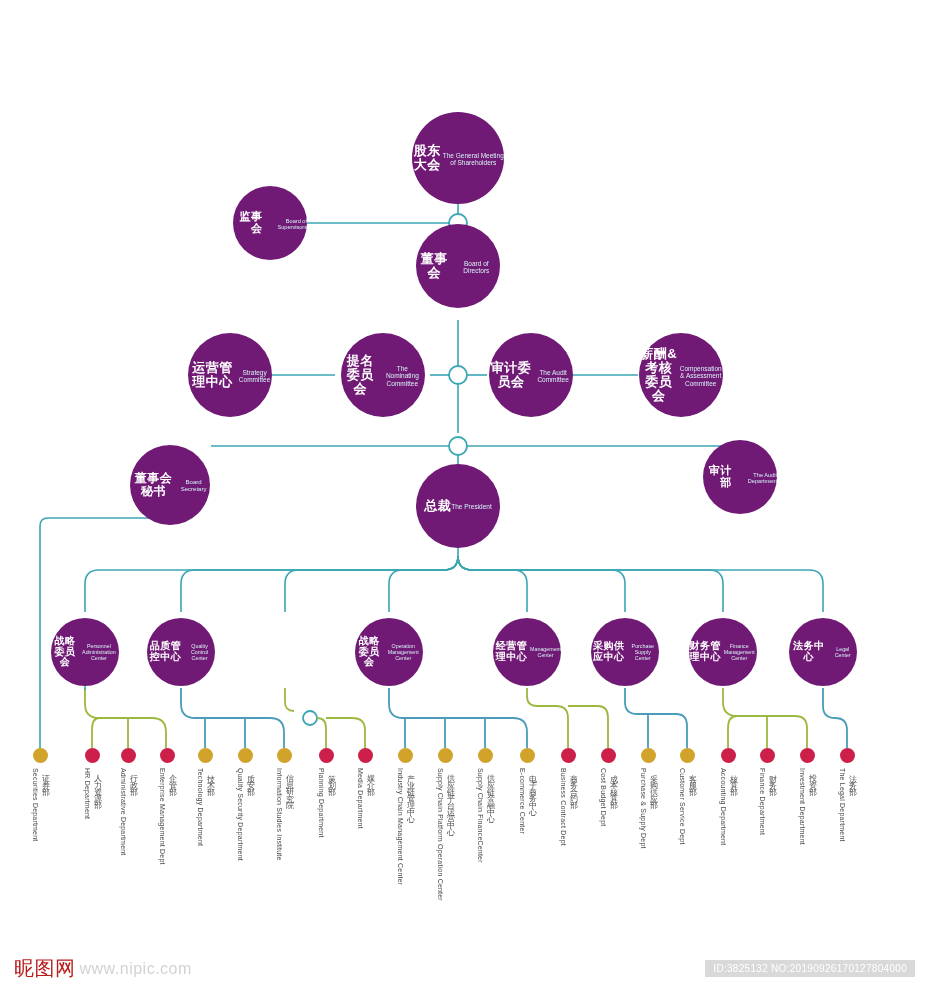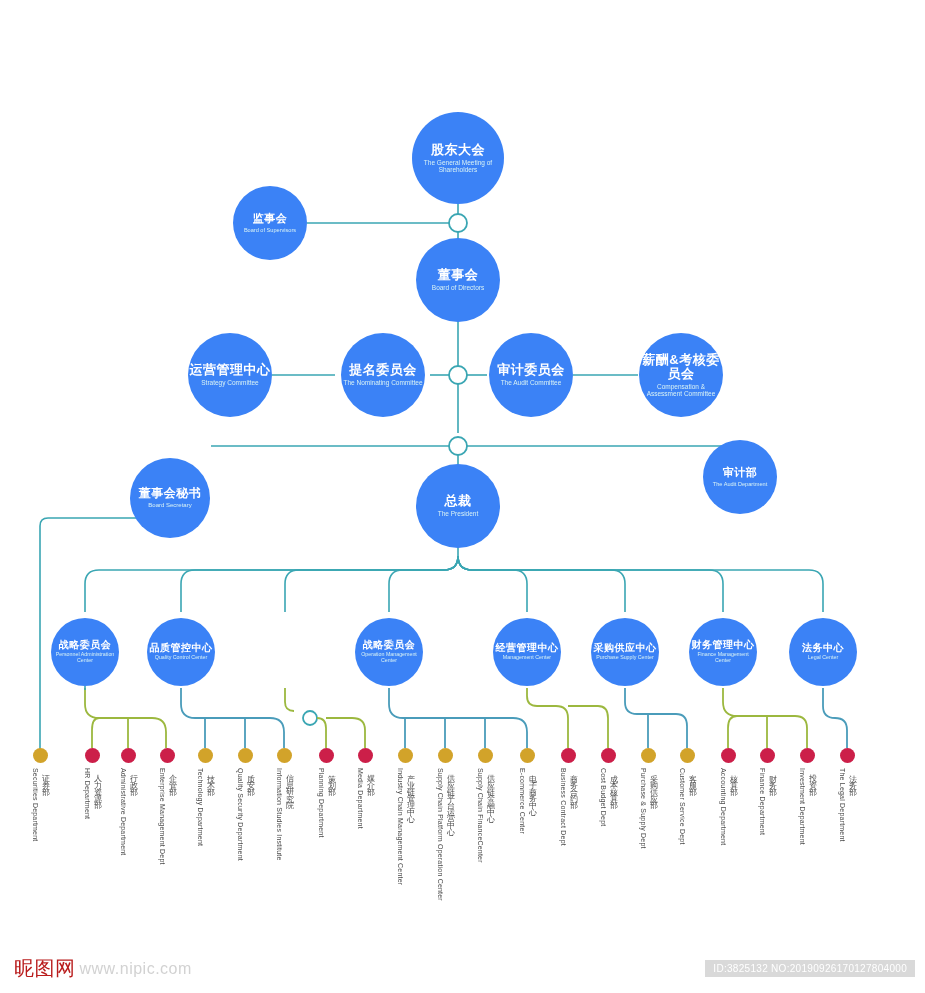--- a/index.html
+++ b/index.html
@@ -5,22 +5,22 @@
   html,body{margin:0;padding:0;background:#ffffff;}
   body{
     font-family:"Liberation Sans","DejaVu Sans",sans-serif;
     width:925px;height:993px;position:relative;overflow:hidden;
   }
   #chart-root{position:absolute;left:0;top:0;width:925px;height:993px;}
   svg#wires{position:absolute;left:0;top:0;width:925px;height:993px;}
 
   .node{
     position:absolute;border-radius:50%;
-    background:#3b82f6;
-    display:flex;flex-direction:column;align-items:center;justify-content:center;
+    background:#701a75;
+    display:flex;flex-direction:row;align-items:center;justify-content:center;
     text-align:center;color:#ffffff;box-sizing:border-box;
     line-height:1.08;
   }
   .node .cn{font-weight:bold;letter-spacing:.5px;}
   .node .en{color:#d8f2f5;margin-top:2px;line-height:1.12;}
 
   
   .n-xl{width:92px;height:92px;}
   .n-lg{width:84px;height:84px;}
   .n-md{width:80px;height:80px;}
@@ -167,21 +167,21 @@
   <div class="node n-xl" style="left:412px;top:112px;">
     <span class="cn">股东大会</span>
     <span class="en">The General Meeting of Shareholders</span>
   </div>
 
   <div class="node n-sm" style="left:233px;top:186px;">
     <span class="cn">监事会</span>
     <span class="en">Board of Supervisors</span>
   </div>
 
-  <div class="node n-lg" style="left:416px;top:238px;">
+  <div class="node n-lg" style="left:416px;top:224px;">
     <span class="cn">董事会</span>
     <span class="en">Board of Directors</span>
   </div>
 
   <div class="node n-lg" style="left:188px;top:333px;">
     <span class="cn">运营管理中心</span>
     <span class="en">Strategy Committee</span>
   </div>
 
   <div class="node n-lg" style="left:341px;top:333px;">
@@ -192,21 +192,21 @@
   <div class="node n-lg" style="left:489px;top:333px;">
     <span class="cn">审计委员会</span>
     <span class="en">The Audit Committee</span>
   </div>
 
   <div class="node n-lg" style="left:639px;top:333px;">
     <span class="cn">薪酬&amp;考核委员会</span>
     <span class="en">Compensation &amp; Assessment Committee</span>
   </div>
 
-  <div class="node n-md" style="left:130px;top:458px;text-align:right;">
+  <div class="node n-md" style="left:130px;top:445px;">
     <span class="cn">董事会秘书</span>
     <span class="en">Board Secretary</span>
   </div>
 
   <div class="node n-lg" style="left:416px;top:464px;">
     <span class="cn">总裁</span>
     <span class="en">The President</span>
   </div>
 
   <div class="node n-sm" style="left:703px;top:440px;">

